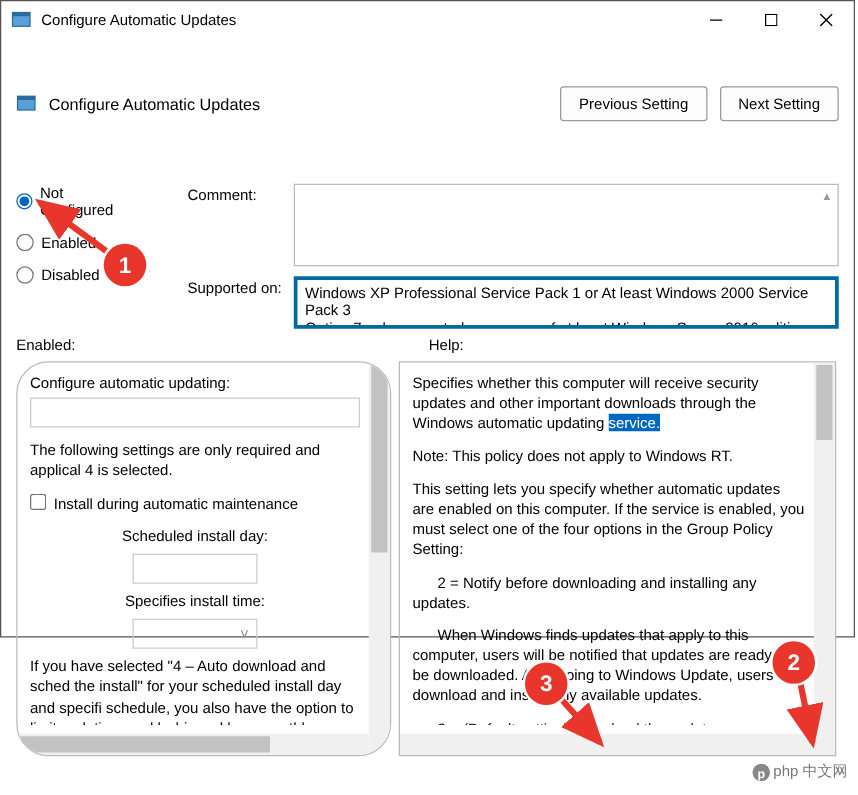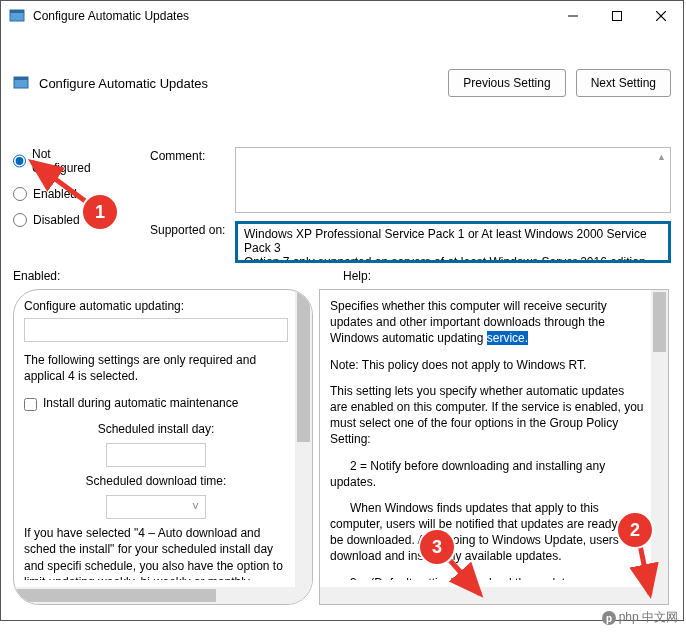--- a/index.html
+++ b/index.html
@@ -1,17 +1,17 @@
 <!DOCTYPE html>
 <html><head>
   <meta charset="utf-8">
   <style>
     * { margin: 0; padding: 0; box-sizing: border-box; font-family: "Segoe UI", Tahoma, sans-serif; }
     body { background: #fff; width: 686px; height: 636px; overflow: hidden; position: relative; }
-    .window { border: 1px solid #555; width: 684px; height: 621px; background: #fff; display: flex; flex-direction: column; gap: 32px; }
+    .window { border: 1px solid #555; width: 684px; height: 510px; background: #fff; display: flex; flex-direction: column; gap: 32px; }
     .titlebar { height: 32px; display: flex; align-items: center; padding: 0 0 0 8px; }
     .titlebar .appicon { width: 16px; height: 16px; margin-right: 8px; }
     .titlebar .title { font-size: 12px; flex: 1; }
     .winbtns { display: flex; gap: 0; }
     .winbtn { width: 44px; height: 30px; display: flex; align-items: center; justify-content: center; }
     .header-row { display: flex; align-items: center; padding: 6px 12px; height: 48px; }
     .header-row .appicon { width: 16px; height: 16px; margin-right: 10px; }
     .header-row .titletext { font-size: 13px; flex: 1; }
     .navbtns { display: flex; gap: 10px; }
     .navbtn { border: 1px solid #999; background: #fdfdfd; border-radius: 3px; padding: 6px 14px; font-size: 12px; cursor: pointer; }
@@ -31,21 +31,21 @@
     .panel { border: 1px solid #bbb; height: 316px; overflow: hidden; position: relative; padding: 8px 10px; font-size: 12px; }
     .panel.left { width: 300px; border-radius: 26px; }
     .panel.right { width: 350px; }
     .panel .scrollv { position: absolute; right: 0; top: 0; bottom: 17px; width: 17px; background: #f0f0f0; }
     .panel .scrollh { position: absolute; left: 0; right: 17px; bottom: 0; height: 17px; background: #f0f0f0; }
     .panel .corner { position: absolute; right: 0; bottom: 0; width: 17px; height: 17px; background: #f0f0f0; }
     .panel .thumb { position: absolute; background: #c2c2c2; }
     .panel .content { position: absolute; inset: 8px 24px 24px 10px; overflow: hidden; line-height: 1.35; }
     .panel .content p { margin-bottom: 10px; }
     .selbox { border: 1px solid #ccc; height: 24px; display: flex; align-items: center; padding: 0 6px; margin: 4px 0 10px; }
-    .chk { display: flex; align-items: flex-end; gap: 6px; margin: 6px 0 10px; }
+    .chk { display: flex; align-items: flex-start; gap: 6px; margin: 6px 0 10px; }
     .rowfield { display: flex; align-items: center; gap: 6px; margin-bottom: 6px; flex-direction: column; }
     .rowfield .combo { border: 1px solid #ccc; height: 24px; width: 100px; display: flex; align-items: center; justify-content: flex-end; padding-right: 6px; color: #888; }
     .hilite { background: #0067c0; color: #fff; }
     .footer { display: flex; justify-content: flex-end; gap: 10px; padding: 10px 12px; }
     .footerbtn { border: 1px solid #ccc; background: #fdfdfd; border-radius: 3px; padding: 5px 0; width: 76px; font-size: 12px; cursor: pointer; text-align: center; }
     .footerbtn.primary { border-color: #0067c0; }
     .footerbtn.disabled { color: #0c4a6e; border-color: #ddd; }
     .anno-circle { position: absolute; width: 34px; height: 34px; background: #e8362d; border-radius: 50%; color: #fff; font-weight: bold; font-size: 18px; display: flex; align-items: center; justify-content: center; z-index: 20; box-shadow: 0 0 0 2px #fff; }
     .anno-arrow { position: absolute; z-index: 19; }
     .watermark { position: absolute; right: 8px; bottom: 10px; font-size: 12px; color: #777; font-family: sans-serif; pointer-events: none; z-index: 30; display: flex; align-items: center; gap: 2px; }
@@ -141,21 +141,21 @@
           <p>The following settings are only required and applical 4 is selected.</p>
           <label class="chk">
               <input type="checkbox" style="">
               <span>Install during automatic maintenance</span>
             </label>
           <div class="rowfield">
             <span>Scheduled install day:</span>
             <div class="combo"></div>
           </div>
           <div class="rowfield">
-            <span>Scheduled download time:</span>
+            <span>Specifies install time:</span>
             <div class="combo">
                 <span>˅</span>
               </div>
           </div>
           <p>If you have selected "4 – Auto download and sched the install" for your scheduled install day and specifi schedule, you also have the option to limit updating weekly, bi-weekly or monthly occurrence, using the options below:</p>
           <label class="chk">
               <input type="checkbox" style="">
               <span>Every week</span>
             </label>
         </div>

